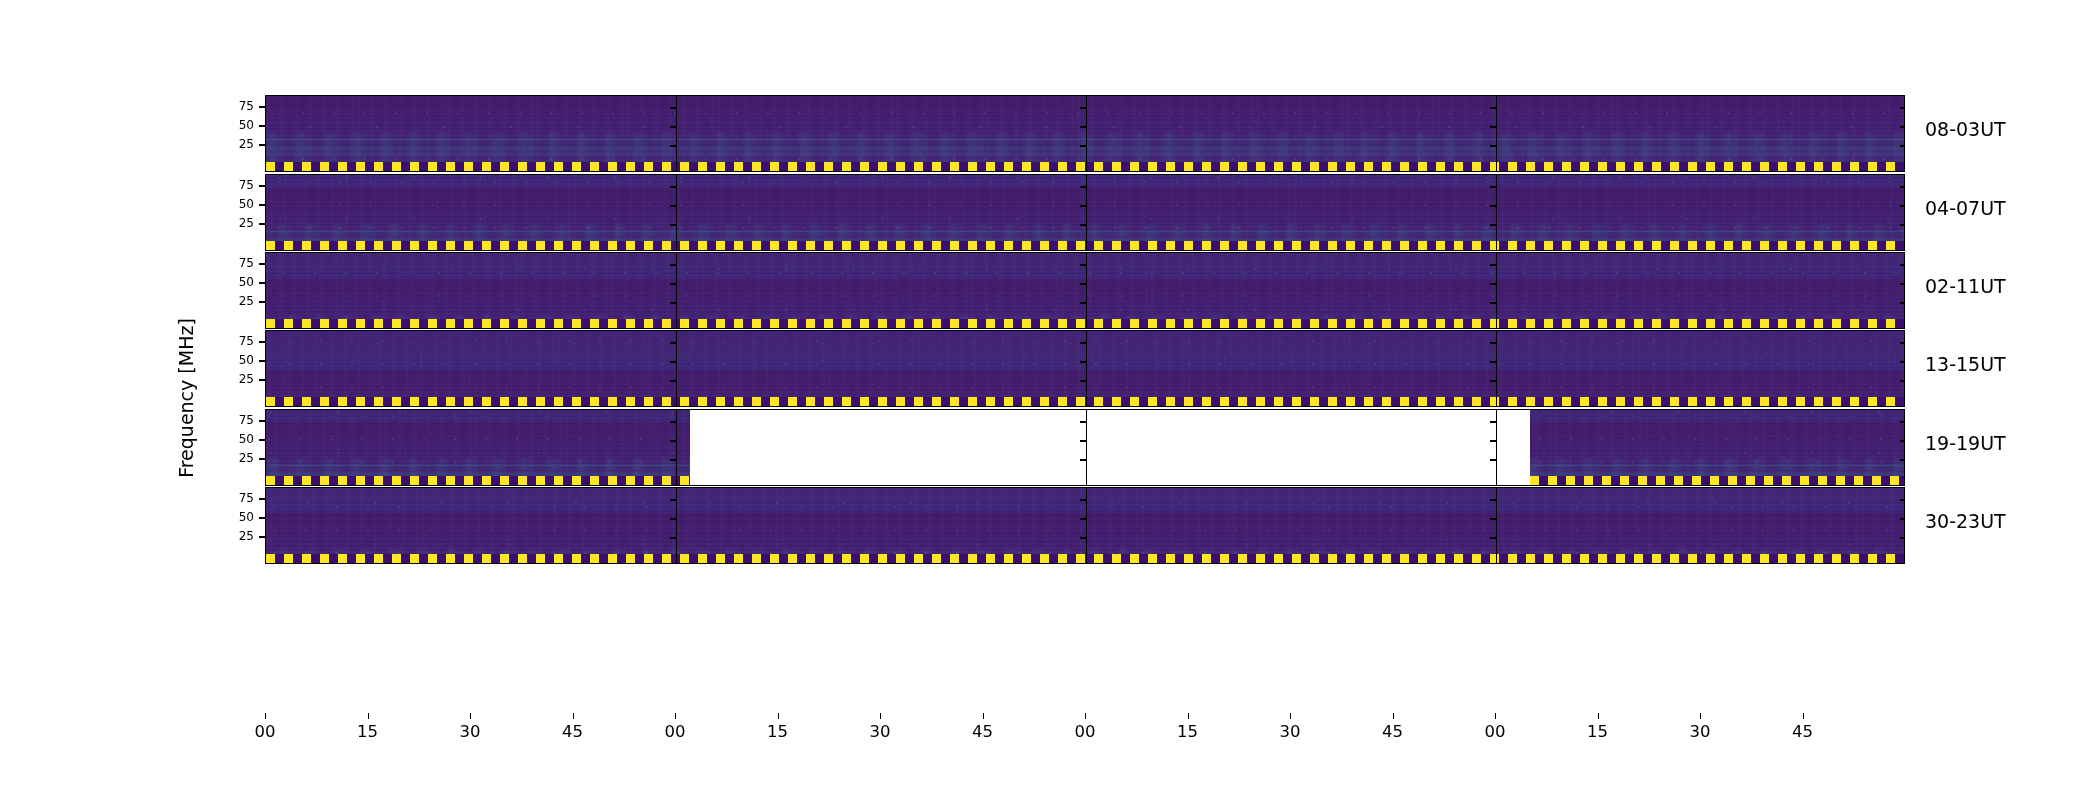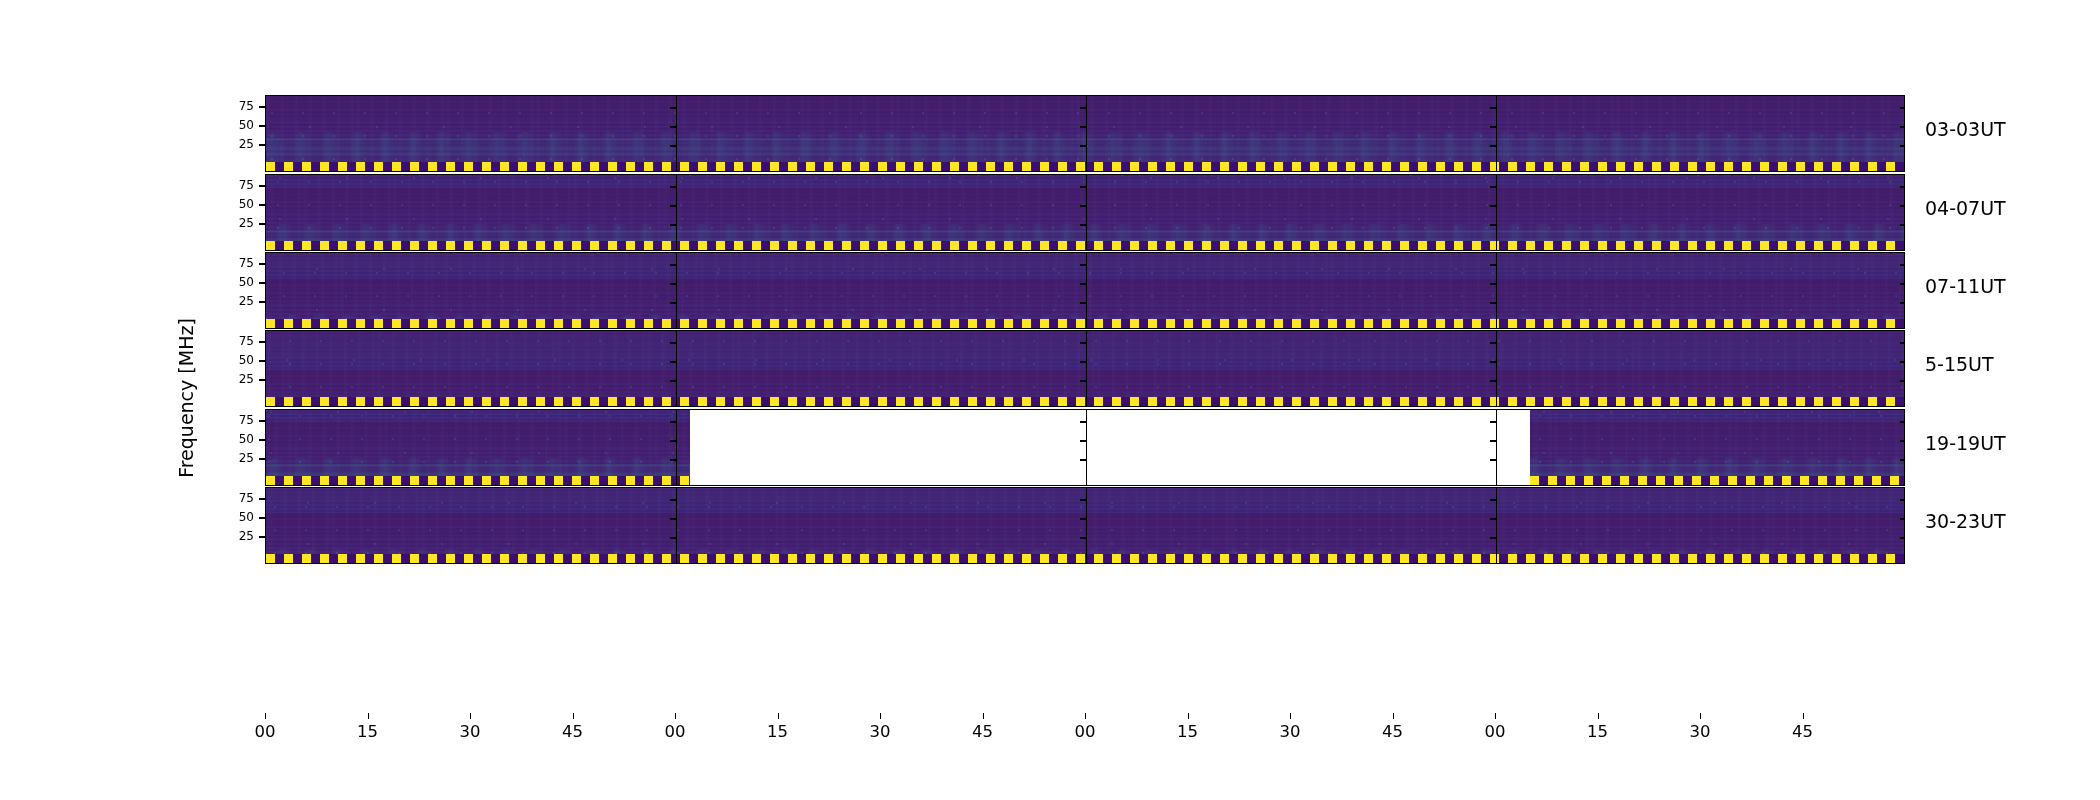--- a/index.html
+++ b/index.html
@@ -421,24 +421,24 @@
         <div class="ytick" style="top: 11.3333px;"></div>
         <div class="ytick-label" style="top: 11.3333px;">75</div>
         <div class="ytick" style="top: 30.2222px;"></div>
         <div class="ytick-label" style="top: 30.2222px;">50</div>
         <div class="ytick" style="top: 49.1111px;"></div>
         <div class="ytick-label" style="top: 49.1111px;">25</div>
       </div>
     </div>
 
   <div id="captions-container">
-      <div class="row-caption" style="top: 129px;">03-03UT</div>
+      <div class="row-caption" style="top: 129px;">08-03UT</div>
       <div class="row-caption" style="top: 208px; text-align: right;">04-07UT</div>
-      <div class="row-caption" style="top: 286px;">07-11UT</div>
-      <div class="row-caption" style="top: 364px;">5-15UT</div>
+      <div class="row-caption" style="top: 286px;">02-11UT</div>
+      <div class="row-caption" style="top: 364px;">13-15UT</div>
       <div class="row-caption" style="top: 443px;">19-19UT</div>
       <div class="row-caption" style="top: 521px;">30-23UT</div>
     </div>
 
   <div id="xaxis">
       <div class="xtick" style="left: 0px;"></div>
       <div class="xtick-label" style="left: 0px;">00</div>
       <div class="xtick" style="left: 102.5px;"></div>
       <div class="xtick-label" style="left: 102.5px;">15</div>
       <div class="xtick" style="left: 205px;"></div>

